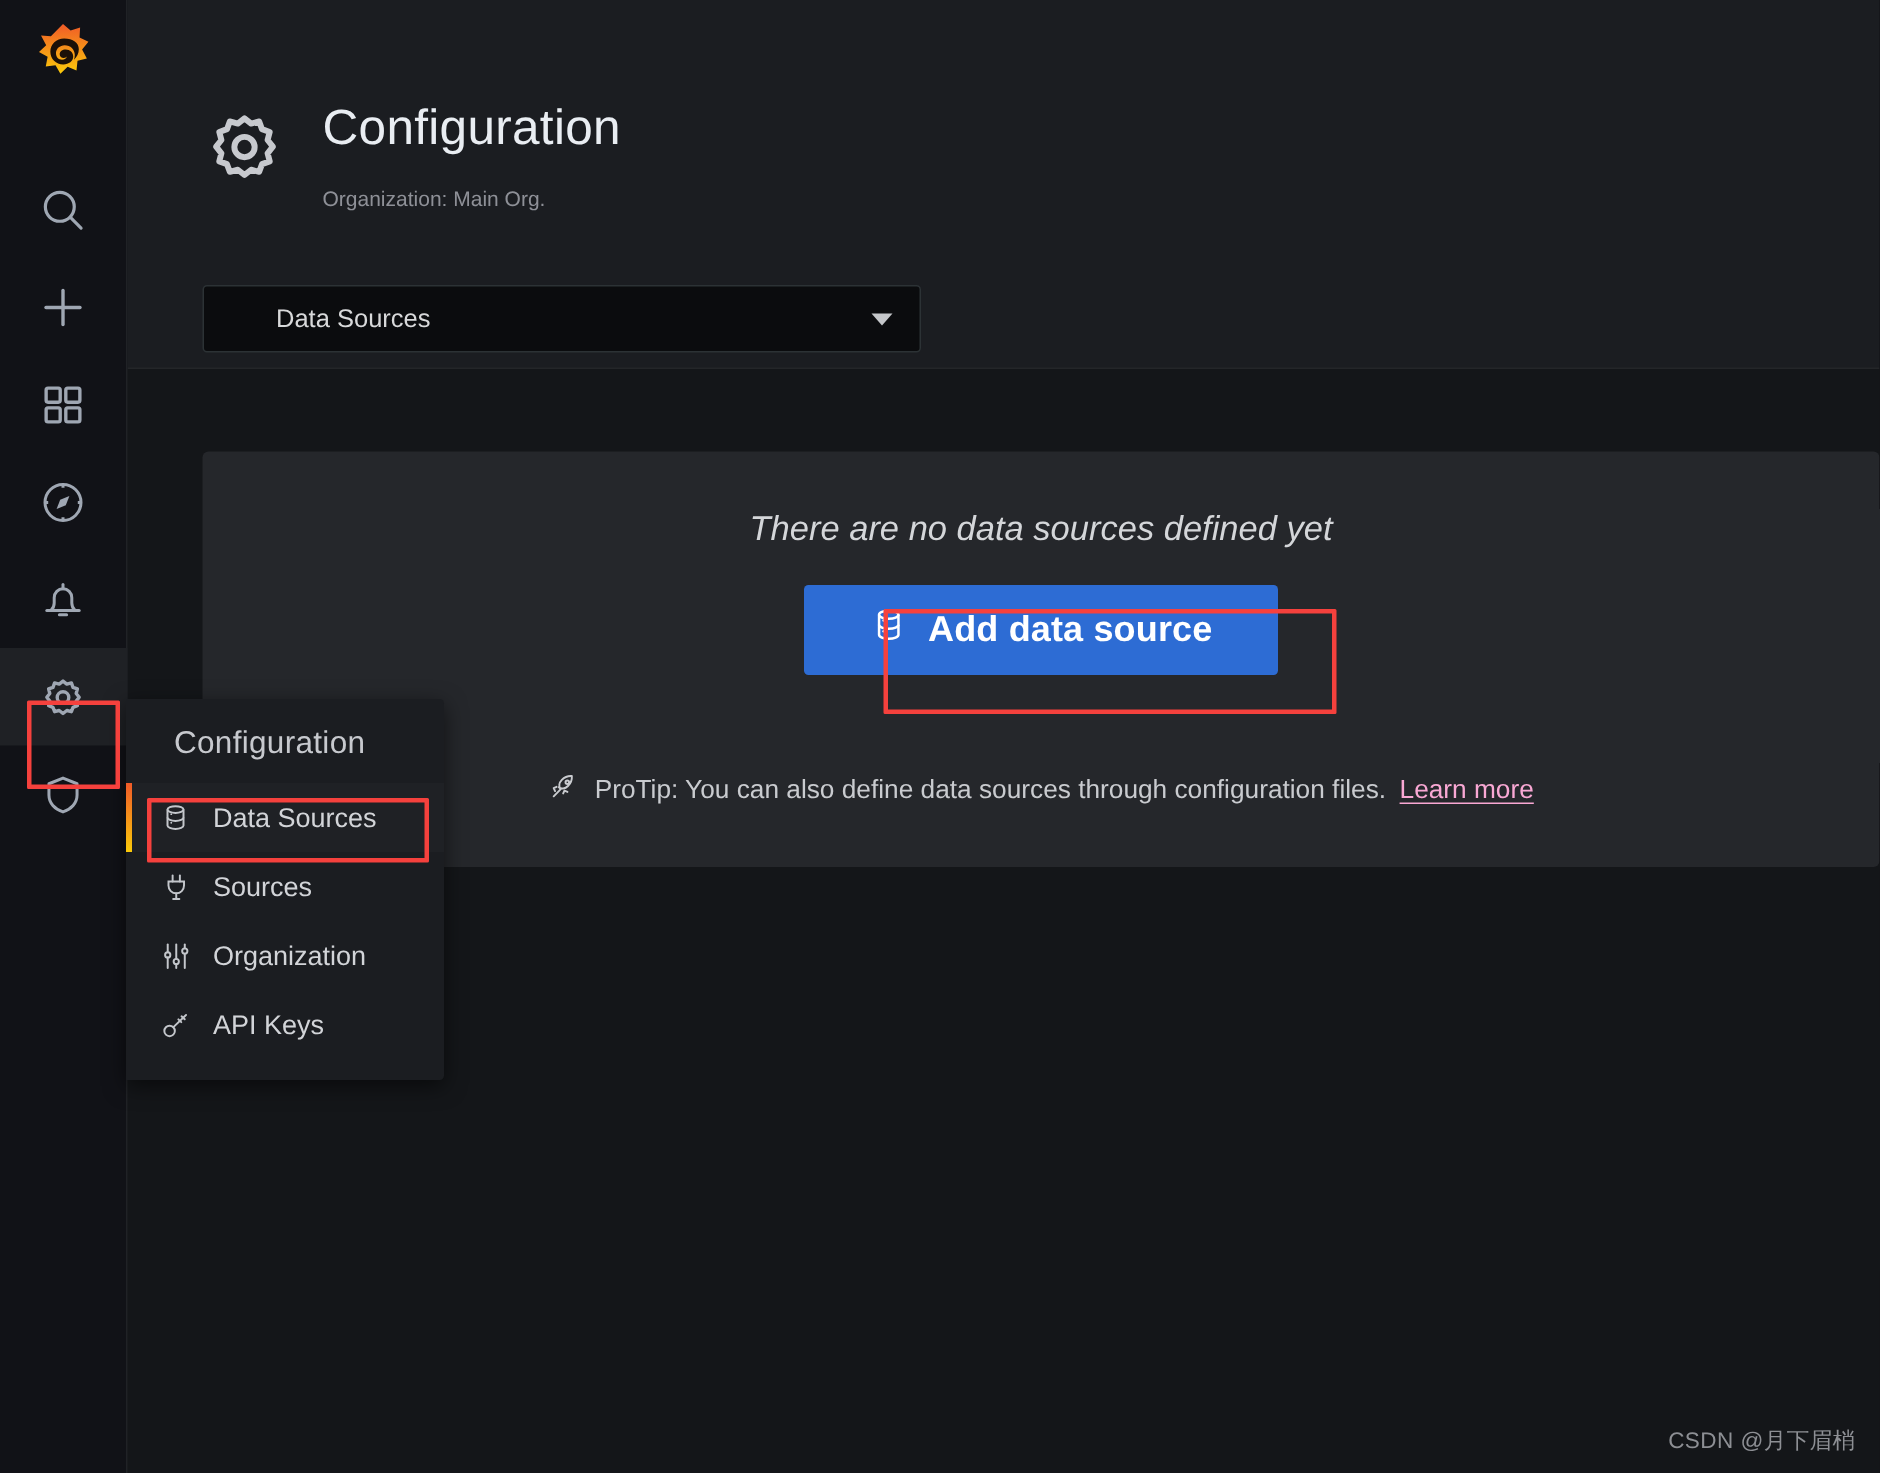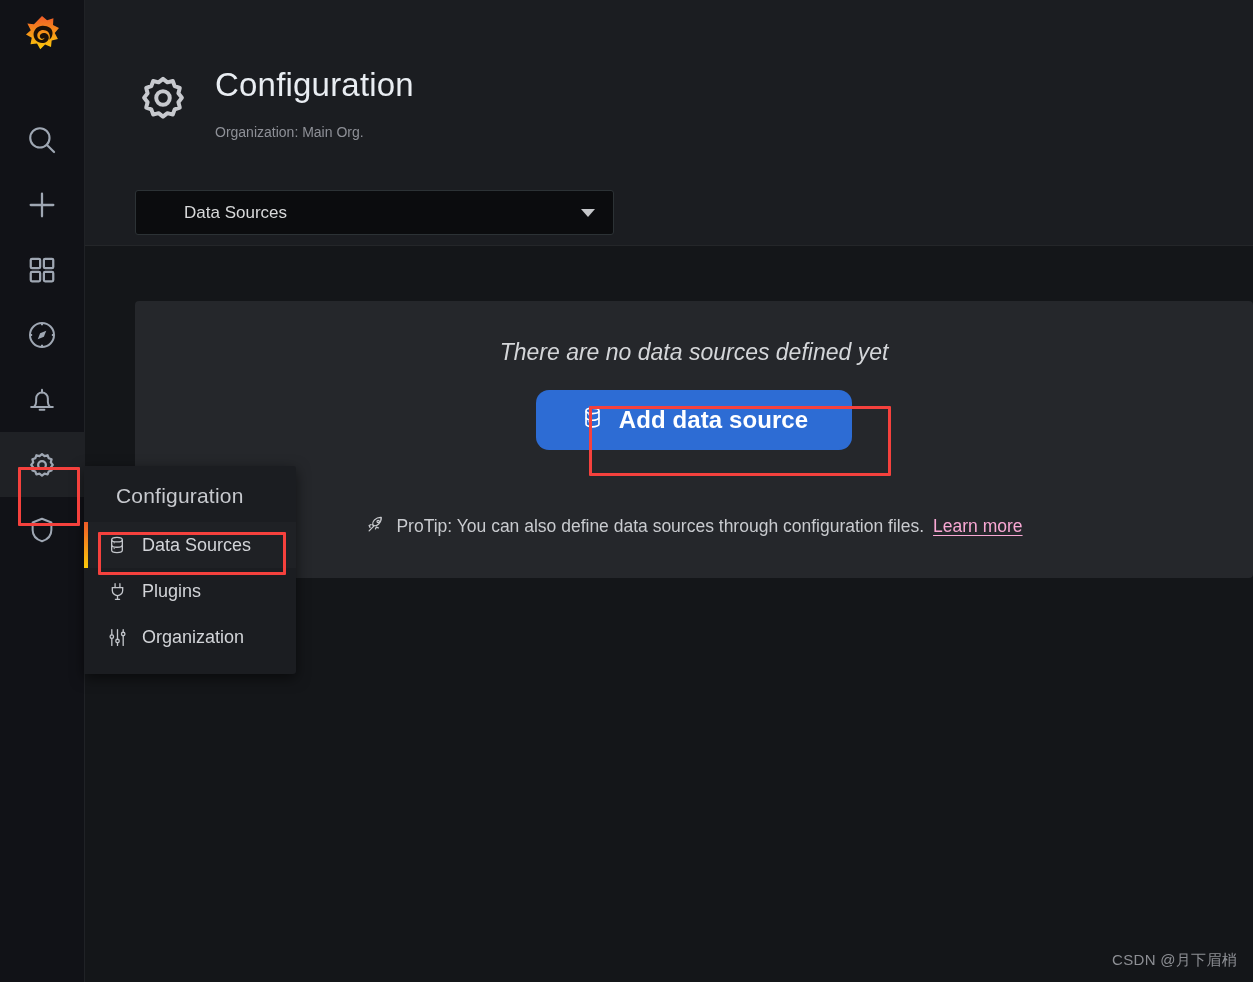--- a/index.html
+++ b/index.html
@@ -201,21 +201,21 @@
     top: 89px;
     left: 0; right: 0;
     display: flex;
     justify-content: center;
   }
 
   #add-ds-button {
     background: #2d6cd4;
     color: #ffffff;
     border: none;
-    border-radius: 13px;
+    border-radius: 3px;
     height: 60px;
     padding: 0 44px;
     display: flex;
     align-items: center;
     gap: 14px;
     font-size: 24px;
     font-weight: 700;
     font-family: "Liberation Sans", sans-serif;
     letter-spacing: .1px;
   }
@@ -355,40 +355,51 @@
   <div class="flyout-item">
     <span class="fi-icon">
       <svg width="19" height="21" viewBox="0 0 22 24" fill="none" stroke="currentColor" stroke-width="1.5" stroke-linecap="round">
         <path d="M5 7.5h12v3.2a6 6 0 0 1-12 0z"></path>
         <line x1="8.2" y1="3" x2="8.2" y2="7.5"></line>
         <line x1="13.8" y1="3" x2="13.8" y2="7.5"></line>
         <line x1="11" y1="16.8" x2="11" y2="21"></line>
         <line x1="8.6" y1="21" x2="13.4" y2="21"></line>
       </svg>
     </span>
-    <span>Plugins</span>
+    <span>Sources</span>
   </div>
 
   <div class="flyout-item">
     <span class="fi-icon">
       <svg width="21" height="21" viewBox="0 0 24 24" fill="none" stroke="currentColor" stroke-width="1.5" stroke-linecap="round">
         <line x1="5.5" y1="3" x2="5.5" y2="9"></line>
           <line x1="5.5" y1="13" x2="5.5" y2="21"></line>
         <circle cx="5.5" cy="11" r="2"></circle>
         <line x1="12" y1="3" x2="12" y2="14"></line>
           <line x1="12" y1="18" x2="12" y2="21"></line>
         <circle cx="12" cy="16" r="2"></circle>
         <line x1="18.5" y1="3" x2="18.5" y2="6"></line>
           <line x1="18.5" y1="10" x2="18.5" y2="21"></line>
         <circle cx="18.5" cy="8" r="2"></circle>
       </svg>
     </span>
     <span>Organization</span>
   </div>
 
+  <div class="flyout-item">
+    <span class="fi-icon">
+      <svg width="22" height="21" viewBox="0 0 24 24" fill="none" stroke="currentColor" stroke-width="1.5" stroke-linecap="round">
+        <circle cx="7.5" cy="16.3" r="4"></circle>
+        <line x1="10.4" y1="13.4" x2="20" y2="4.2"></line>
+        <line x1="16.6" y1="5.2" x2="19" y2="7.4"></line>
+        <line x1="14.2" y1="7.5" x2="16.4" y2="9.6"></line>
+      </svg>
+    </span>
+    <span>API Keys</span>
+  </div>
 </div>
 
 <div id="main">
 
   <div id="page-header">
 
     <div id="title-row">
       <span id="header-gear">
         <svg width="56" height="56" viewBox="0 0 24 24" fill="none" stroke="currentColor" stroke-width="1.7" stroke-linejoin="round">
           <path d="M12 2.6l1.9 1.5 2.3-0.6 0.8 2.2 2.2 0.8-0.6 2.3 1.5 1.9-1.5 1.9 0.6 2.3-2.2 0.8-0.8 2.2-2.3-0.6L12 18.8l-1.9-1.5-2.3 0.6-0.8-2.2-2.2-0.8 0.6-2.3L3.9 10.7l1.5-1.9-0.6-2.3 2.2-0.8 0.8-2.2 2.3 0.6z" transform="translate(0,1.2)"></path>

